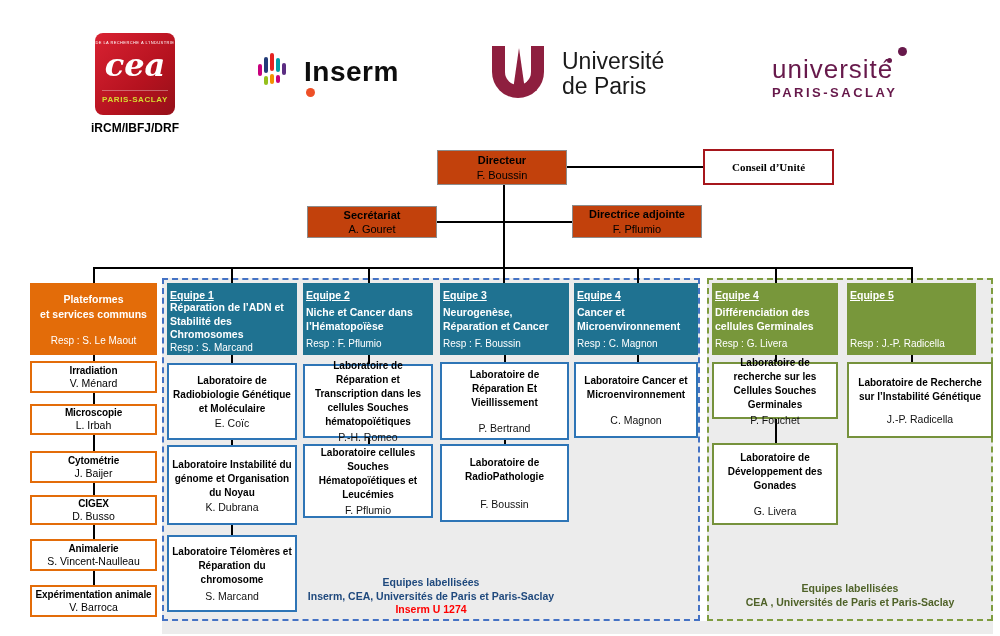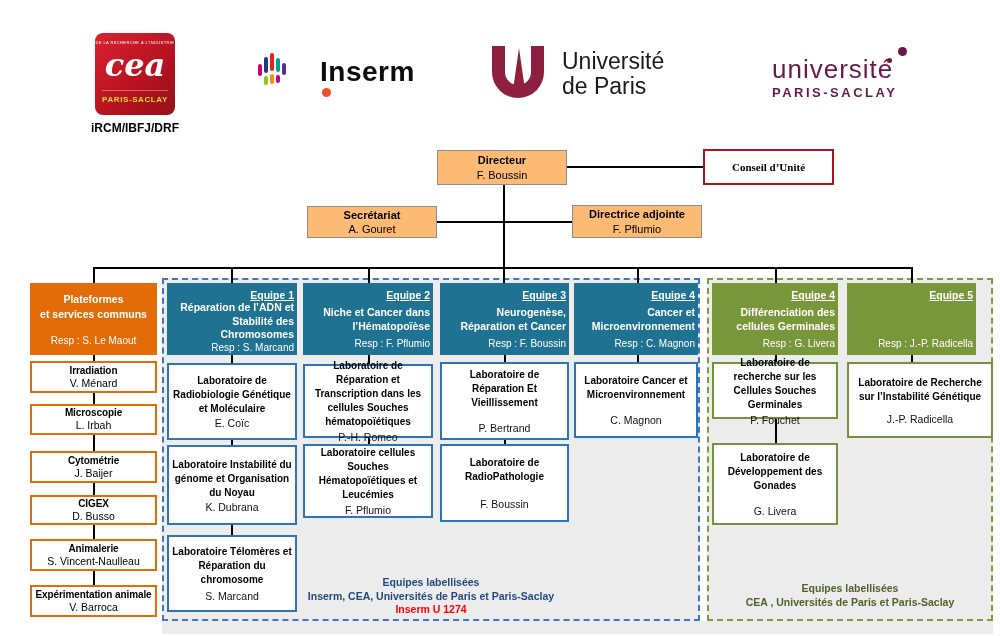--- a/index.html
+++ b/index.html
@@ -8,33 +8,33 @@
   .hl, .vl { position:absolute; background:#000; z-index:1; }
   .hl { height:1.5px; }
   .vl { width:1.5px; }
 
   
   .dash-box { position:absolute; background:#ECECEC; border:2px dashed #4472C4; z-index:0; }
   .dash-box.green { border-color:#7E9C3F; }
   .grey-strip { position:absolute; background:#ECECEC; z-index:0; }
 
   
-  .dir-box { position:absolute; background:#fdba74; border:1px solid #8C8C8C; display:flex; flex-direction:column; align-items:center; justify-content:center; text-align:center; font-size:11px; z-index:2; line-height:1.3; }
+  .dir-box { position:absolute; background:#c2410c; border:1px solid #8C8C8C; display:flex; flex-direction:column; align-items:center; justify-content:center; text-align:center; font-size:11px; z-index:2; line-height:1.3; }
   .dir-box .t { font-weight:bold; }
   .conseil-box { position:absolute; background:#fff; border:2px solid #A6161C; display:flex; align-items:center; justify-content:center; font-size:11px; font-weight:bold; z-index:2; }
 
   
   .plat-head { position:absolute; background:#E36C09; color:#fff; display:flex; flex-direction:column; text-align:center; padding:9px 4px 7px 4px; font-size:10.5px; z-index:2; line-height:1.45; }
   .plat-head .ttl { font-weight:bold; }
   .plat-head .resp { margin-top:auto; font-size:10px; }
   .plat-item { position:absolute; background:#fff; border:2px solid #E36C09; display:flex; flex-direction:column; align-items:center; justify-content:center; text-align:center; font-size:10.5px; line-height:1.3; z-index:2; }
   .plat-item .t { font-weight:bold; font-size:10px; letter-spacing:-0.1px; }
 
   
-  .team-head { position:absolute; background:#1F7291; color:#fff; display:flex; flex-direction:column; justify-content:space-between; text-align:right; padding:6px 3px; z-index:2; }
+  .team-head { position:absolute; background:#1F7291; color:#fff; display:flex; flex-direction:column; justify-content:space-between; text-align:left; padding:6px 3px; z-index:2; }
   .team-head.green { background:#78973B; }
   .team-id { font-weight:bold; font-size:10.5px; text-decoration:underline; }
   .team-title { font-weight:bold; font-size:10.5px; line-height:1.3; }
   .team-resp { font-size:10px; }
 
   
   .lab { position:absolute; background:#fff; border:2px solid #2E75B6; display:flex; flex-direction:column; align-items:center; justify-content:center; gap:1px; text-align:center; padding:4px 2px; z-index:2; }
   .lab.green { border-color:#76923C; }
   .lab .lt { font-weight:bold; font-size:10px; line-height:1.4; color:#000; }
   .lab .ln { font-size:10.5px; color:#111; }
@@ -45,21 +45,21 @@
   .footer .f-red { color:#FF0000; }
   .footer .f-green { color:#4F6228; }
 
   
   .cea-logo { position:absolute; left:95px; top:33px; width:80px; height:82px; border-radius:8px; background:linear-gradient(135deg,#D92232 0%,#B5121F 60%,#951019 100%); color:#fff; display:flex; flex-direction:column; align-items:center; z-index:2; }
   .cea-top { font-size:4px; letter-spacing:0.4px; margin-top:7px; white-space:nowrap; }
   .cea-script { font-family:"DejaVu Serif", serif; font-style:italic; font-weight:bold; font-size:32px; line-height:1; margin-top:4px; }
   .cea-site { color:#D6DD31; font-size:8px; font-weight:bold; letter-spacing:0.6px; margin-top:9px; border-top:1px solid rgba(255,255,255,0.35); padding-top:4px; }
   .cea-unit { position:absolute; left:85px; top:121px; width:100px; text-align:center; font-weight:bold; font-size:12px; color:#000; z-index:2; }
 
-  .inserm-logo { position:absolute; left:258px; top:53px; display:flex; align-items:center; gap:28px; z-index:2; }
+  .inserm-logo { position:absolute; left:258px; top:53px; display:flex; align-items:center; gap:12px; z-index:2; }
   .inserm-bars { position:relative; width:34px; height:38px; }
   .inserm-bars i { position:absolute; width:4px; border-radius:2px; }
   .inserm-word { position:relative; font-size:28px; font-weight:bold; color:#0d0d0d; letter-spacing:0.5px; }
   .inserm-dot { position:absolute; left:2px; bottom:-9px; width:9px; height:9px; border-radius:50%; background:#EE5027; }
 
   .udp-logo { position:absolute; left:492px; top:46px; display:flex; align-items:center; gap:14px; z-index:2; }
   .udp-u { position:relative; width:56px; height:56px; }
   .udp-horseshoe { position:absolute; left:0; top:0; width:52px; height:52px; border:13px solid #8E1F3F; border-top:none; border-radius:0 0 26px 26px; }
   .udp-tower { position:absolute; left:21px; top:2px; width:0; height:0; border-left:6px solid transparent; border-right:6px solid transparent; border-bottom:42px solid #8E1F3F; }
   .udp-text { font-size:23px; color:#1a1a1a; line-height:1.08; }

